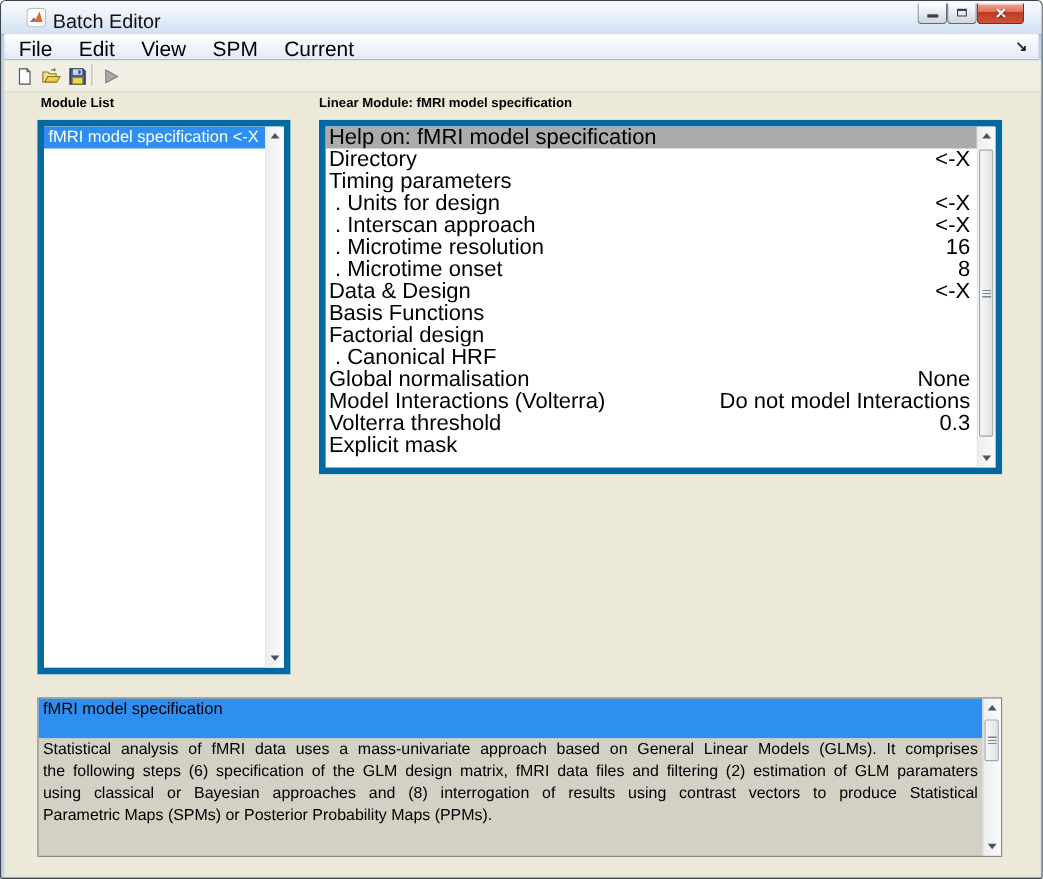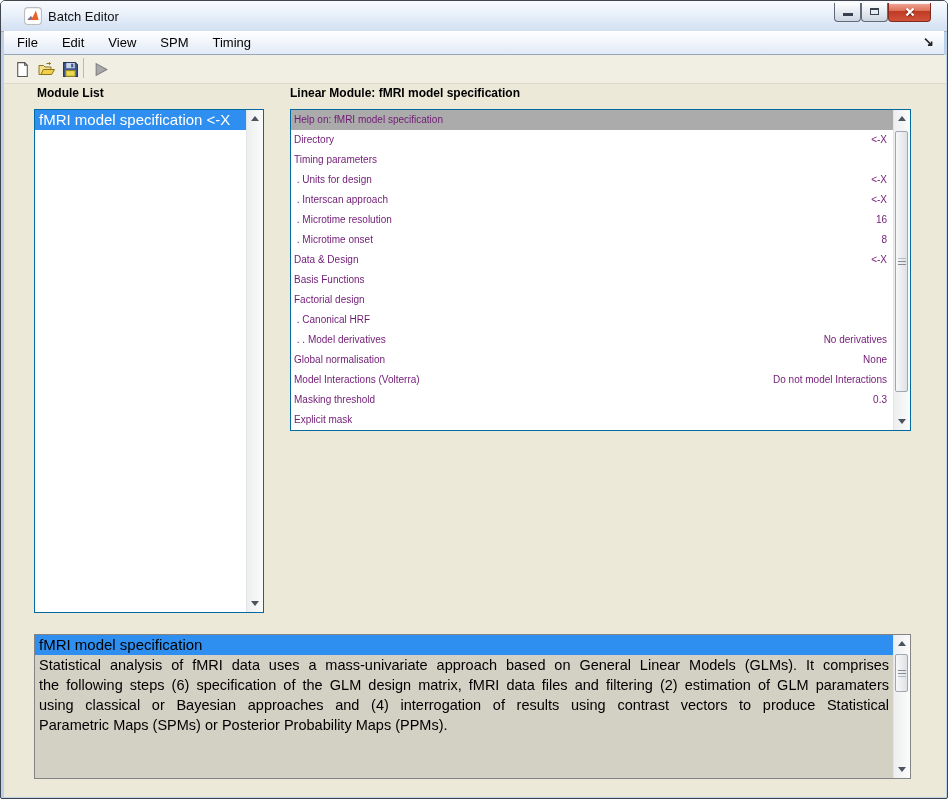--- a/index.html
+++ b/index.html
@@ -3,66 +3,66 @@
 <meta charset="utf-8">
 <style>
   html,body{margin:0;padding:0;background:#fff;}
   .window{position:relative;width:948px;height:799px;box-sizing:border-box;
     font-family:"Liberation Sans",sans-serif;background:#BCD2EA;
     border:1px solid #40454D;border-radius:5px 5px 2px 2px;overflow:hidden;}
   
   .titlebar{position:absolute;top:0;left:0;right:0;height:30px;
     background:linear-gradient(#F9FBFE,#E8F0FA 45%,#D2E0F2);border-bottom:1px solid #9FB0C4;}
   .app-icon{position:absolute;left:23px;top:6px;width:18px;height:18px;}
-  .title-text{position:absolute;left:47px;top:8px;font-size:13px;color:#111;}
+  .title-text{position:absolute;left:47px;top:8px;font-size:18px;color:#111;}
   .win-btn{position:absolute;top:2px;height:19px;box-sizing:border-box;
     border:1px solid #5F6B7A;border-top:none;border-radius:0 0 4px 4px;
     background:linear-gradient(#FDFEFF,#E8EDF3 45%,#CED6E0);
     box-shadow:inset 0 1px 0 rgba(255,255,255,.8);}
   .btn-min{left:833px;width:27px;}
   .btn-max{left:860px;width:27px;}
   .btn-close{left:887px;width:43px;border-color:#7E2A1D;
     background:linear-gradient(#F0A99B,#DE6E55 45%,#BE3A24 46%,#D2523A);}
   .glyph-min{position:absolute;left:8px;bottom:5px;width:10px;height:3px;background:#39414E;}
   .glyph-max{position:absolute;left:8px;top:5px;width:9px;height:7px;box-sizing:border-box;
     border:1px solid #39414E;border-top:2px solid #39414E;background:transparent;}
   .glyph-x{position:absolute;left:50%;top:50%;width:12px;height:12px;transform:translate(-50%,-50%);}
   .glyph-x i{position:absolute;left:1px;top:5px;width:10px;height:2px;background:#fff;
     box-shadow:0 1px 1px rgba(0,0,0,.4);}
   .glyph-x i:nth-child(1){transform:rotate(45deg);}
   .glyph-x i:nth-child(2){transform:rotate(-45deg);}
   
   .menubar{position:absolute;top:30px;left:3px;right:3px;height:24px;
     background:linear-gradient(#FFFFFF,#E2EAF6);border-bottom:1px solid #98A7BB;box-sizing:border-box;}
-  .menu-item{display:inline-block;padding:4px 12px 0 12px;font-size:13px;color:#000;cursor:default;}
+  .menu-item{display:inline-block;padding:4px 12px 0 12px;font-size:19px;color:#000;cursor:default;}
   .menu-item:first-child{padding-left:13px;}
   .menu-overflow{position:absolute;right:10px;top:3px;font-size:13px;font-weight:bold;color:#222;}
   
   .content{position:absolute;top:54px;left:3px;width:942px;height:742px;background:#ECE9D8;}
   .toolbar{position:absolute;top:0;left:0;right:0;height:28px;background:#F1EFE3;
     border-bottom:1px solid #DCD9CA;}
   .tool-btn{position:absolute;top:3px;width:22px;height:22px;display:flex;align-items:center;justify-content:center;}
   .tool-sep{position:absolute;top:3px;left:79px;width:1px;height:20px;background:#BEBBAD;}
   .panel-label{position:absolute;font-size:12px;font-weight:bold;color:#000;}
   
-  .listbox{position:absolute;background:#fff;border:1px solid #0369a1;box-sizing:border-box;overflow:hidden;}
+  .listbox{position:absolute;background:#fff;border:6px solid #0369a1;box-sizing:border-box;overflow:hidden;}
   .lb-left{left:30px;top:54px;width:230px;height:504px;}
   .lb-right{left:286px;top:54px;width:621px;height:322px;}
   .list-item{height:20px;line-height:20px;font-size:15px;padding-left:4px;
     width:calc(100% - 17px);box-sizing:border-box;white-space:pre;color:#000;}
   .list-item.sel{background:#2F8FF0;color:#fff;}
-  .mrow{height:20px;line-height:20px;font-size:10px;display:flex;
-    width:calc(100% - 17px);box-sizing:border-box;padding:0 6px 0 3px;color:#701a75;}
+  .mrow{height:20px;line-height:20px;font-size:20px;display:flex;
+    width:calc(100% - 17px);box-sizing:border-box;padding:0 6px 0 3px;color:#000000;}
   .mrow.hdr{background:#ABABAB;}
   .mrow .lab{white-space:pre;flex:0 1 auto;overflow:hidden;}
   .mrow .val{margin-left:auto;white-space:pre;padding-left:10px;}
   
   .help-panel{position:absolute;left:30px;top:579px;width:877px;height:145px;
     background:#D3D0C4;border:1px solid #848484;box-sizing:border-box;overflow:hidden;}
-  .help-title{height:20px;line-height:20px;font-size:15px;padding-left:4px;background:#2F8FF0;
+  .help-title{height:36px;line-height:20px;font-size:15px;padding-left:4px;background:#2F8FF0;
     color:#000;width:calc(100% - 17px);box-sizing:border-box;}
   .help-body{padding:0 4px;width:calc(100% - 17px);box-sizing:border-box;}
   .hline{height:20px;line-height:20px;font-size:14.5px;color:#000;overflow:hidden;}
   .hline.just{text-align:justify;text-align-last:justify;}
   
   .sb{position:absolute;top:0;right:0;bottom:0;width:17px;
     background:linear-gradient(to right,#EDEEEF,#FBFBFB);border-left:1px solid #E3E4E5;box-sizing:border-box;}
   .sb-btn{position:absolute;left:0;width:16px;height:17px;display:flex;align-items:center;justify-content:center;}
   .sb-btn.up{top:0;} .sb-btn.down{bottom:0;}
   .arr-up{width:0;height:0;border-left:4px solid transparent;border-right:4px solid transparent;border-bottom:5px solid #4A5460;}
@@ -94,21 +94,21 @@
       </div>
     <div class="win-btn btn-close">
       <span class="glyph-x">
           <i></i>
           <i></i>
         </span>
     </div>
   </div>
 
   <div class="menubar">
-    <span><span class="menu-item">File</span><span class="menu-item">Edit</span><span class="menu-item">View</span><span class="menu-item">SPM</span><span class="menu-item">Timing</span></span>
+    <span><span class="menu-item">File</span><span class="menu-item">Edit</span><span class="menu-item">View</span><span class="menu-item">SPM</span><span class="menu-item">Current</span></span>
     <span class="menu-overflow">↘</span>
   </div>
 
   <div class="content">
 
     <div class="toolbar">
       <span class="tool-btn" style="left:7px">
         <svg width="17" height="17" viewBox="0 0 16 16">
           <path d="M3.5 1.5 h6.5 l2.5 2.5 v10.5 h-9 z" fill="#fff" stroke="#555"></path>
           <path d="M10 1.5 v2.5 h2.5" fill="none" stroke="#555"></path>
@@ -193,33 +193,29 @@
           </div>
           <div class="mrow">
             <span class="lab">Factorial design</span>
             <span class="val"></span>
           </div>
           <div class="mrow">
             <span class="lab"> . Canonical HRF</span>
             <span class="val"></span>
           </div>
           <div class="mrow">
-            <span class="lab"> . . Model derivatives</span>
-            <span class="val">No derivatives</span>
-          </div>
-          <div class="mrow">
             <span class="lab">Global normalisation</span>
             <span class="val">None</span>
           </div>
           <div class="mrow">
             <span class="lab">Model Interactions (Volterra)</span>
             <span class="val">Do not model Interactions</span>
           </div>
           <div class="mrow">
-            <span class="lab">Masking threshold</span>
+            <span class="lab">Volterra threshold</span>
             <span class="val">0.3</span>
           </div>
           <div class="mrow">
             <span class="lab">Explicit mask</span>
             <span class="val"></span>
           </div>
         </div>
       <div class="sb">
         <div class="sb-btn up">
             <i class="arr-up"></i>
@@ -231,21 +227,21 @@
             <i class="arr-down"></i>
           </div>
       </div>
     </div>
 
     <div class="help-panel">
       <div class="help-title">fMRI model specification</div>
       <div class="help-body">
           <div class="hline just">Statistical analysis of fMRI data uses a mass-univariate approach based on General Linear Models (GLMs). It comprises</div>
           <div class="hline just">the following steps (6) specification of the GLM design matrix, fMRI data files and filtering (2) estimation of GLM paramaters</div>
-          <div class="hline just">using classical or Bayesian approaches and (4) interrogation of results using contrast vectors to produce Statistical</div>
+          <div class="hline just">using classical or Bayesian approaches and (8) interrogation of results using contrast vectors to produce Statistical</div>
           <div class="hline">Parametric Maps (SPMs) or Posterior Probability Maps (PPMs).</div>
           <div class="hline"></div>
         </div>
       <div class="sb">
         <div class="sb-btn up">
             <i class="arr-up"></i>
           </div>
         <div class="sb-thumb" style="top:19px;height:38px">
             <i class="grip"></i>
           </div>

